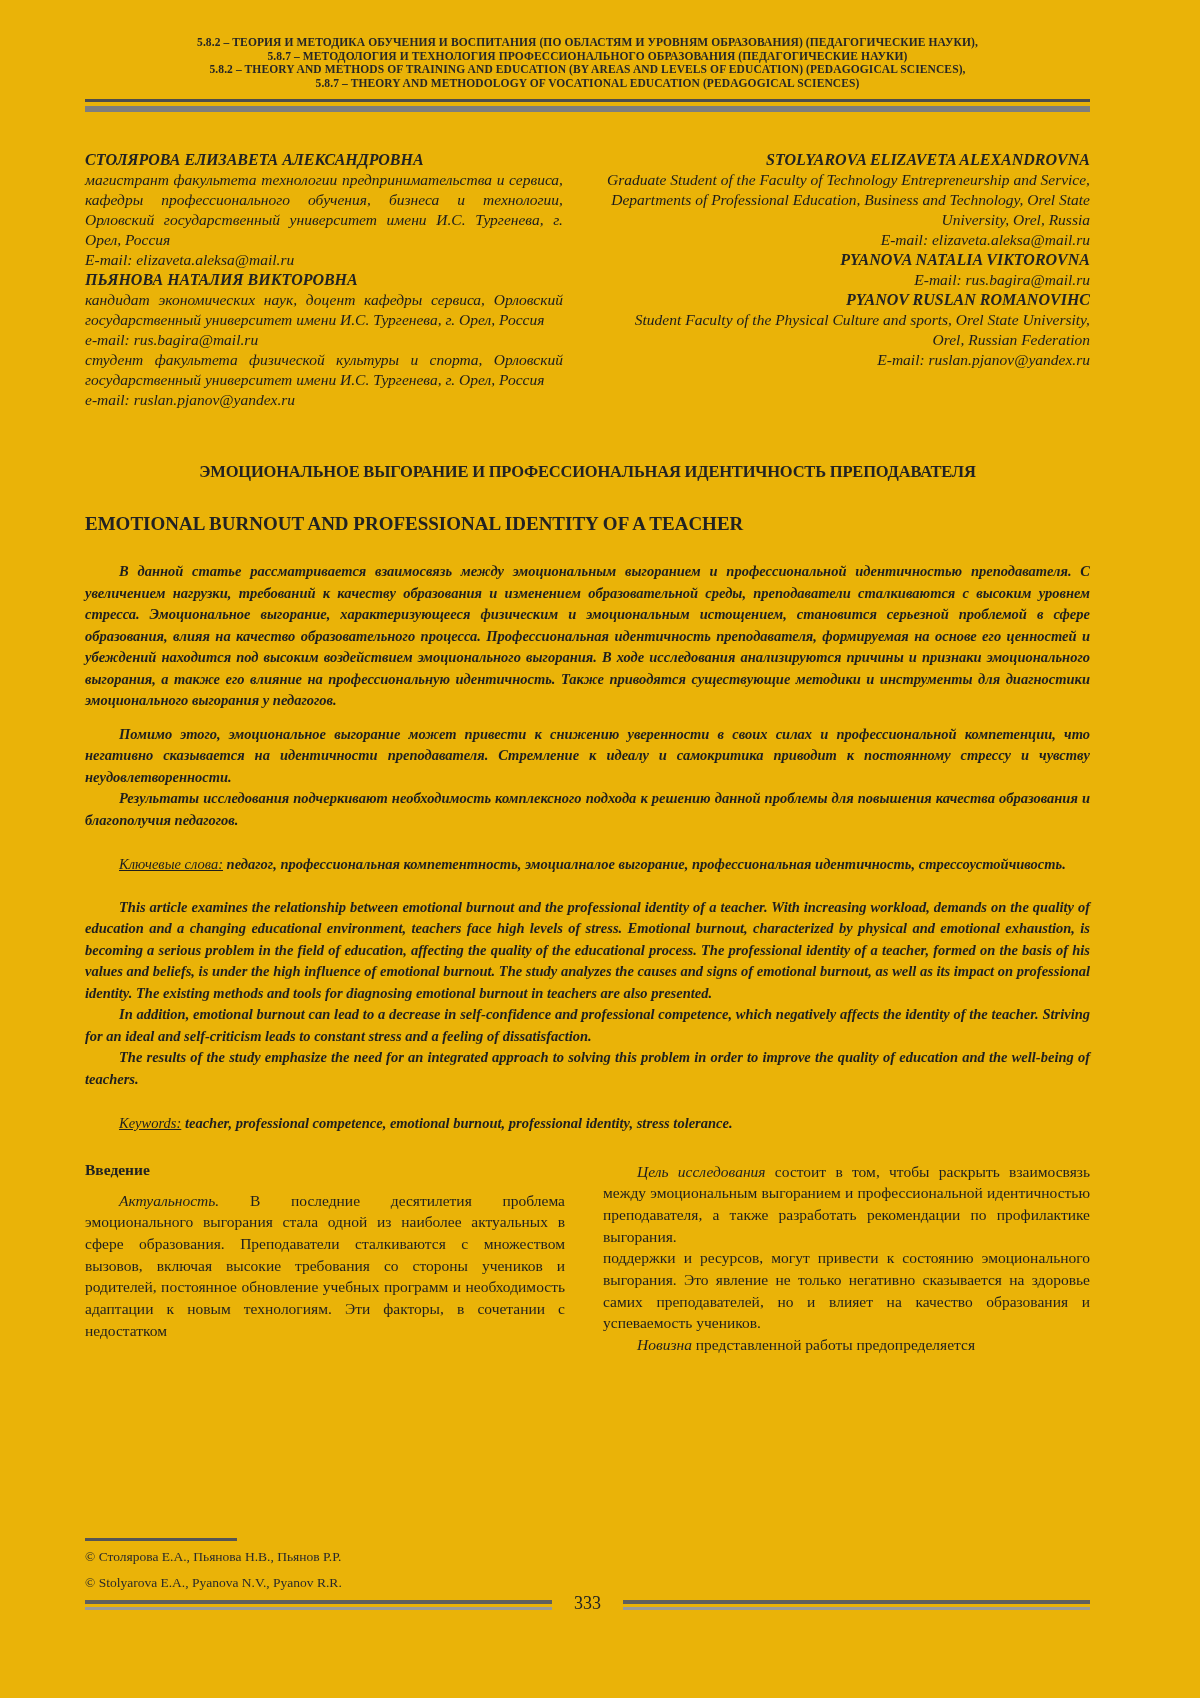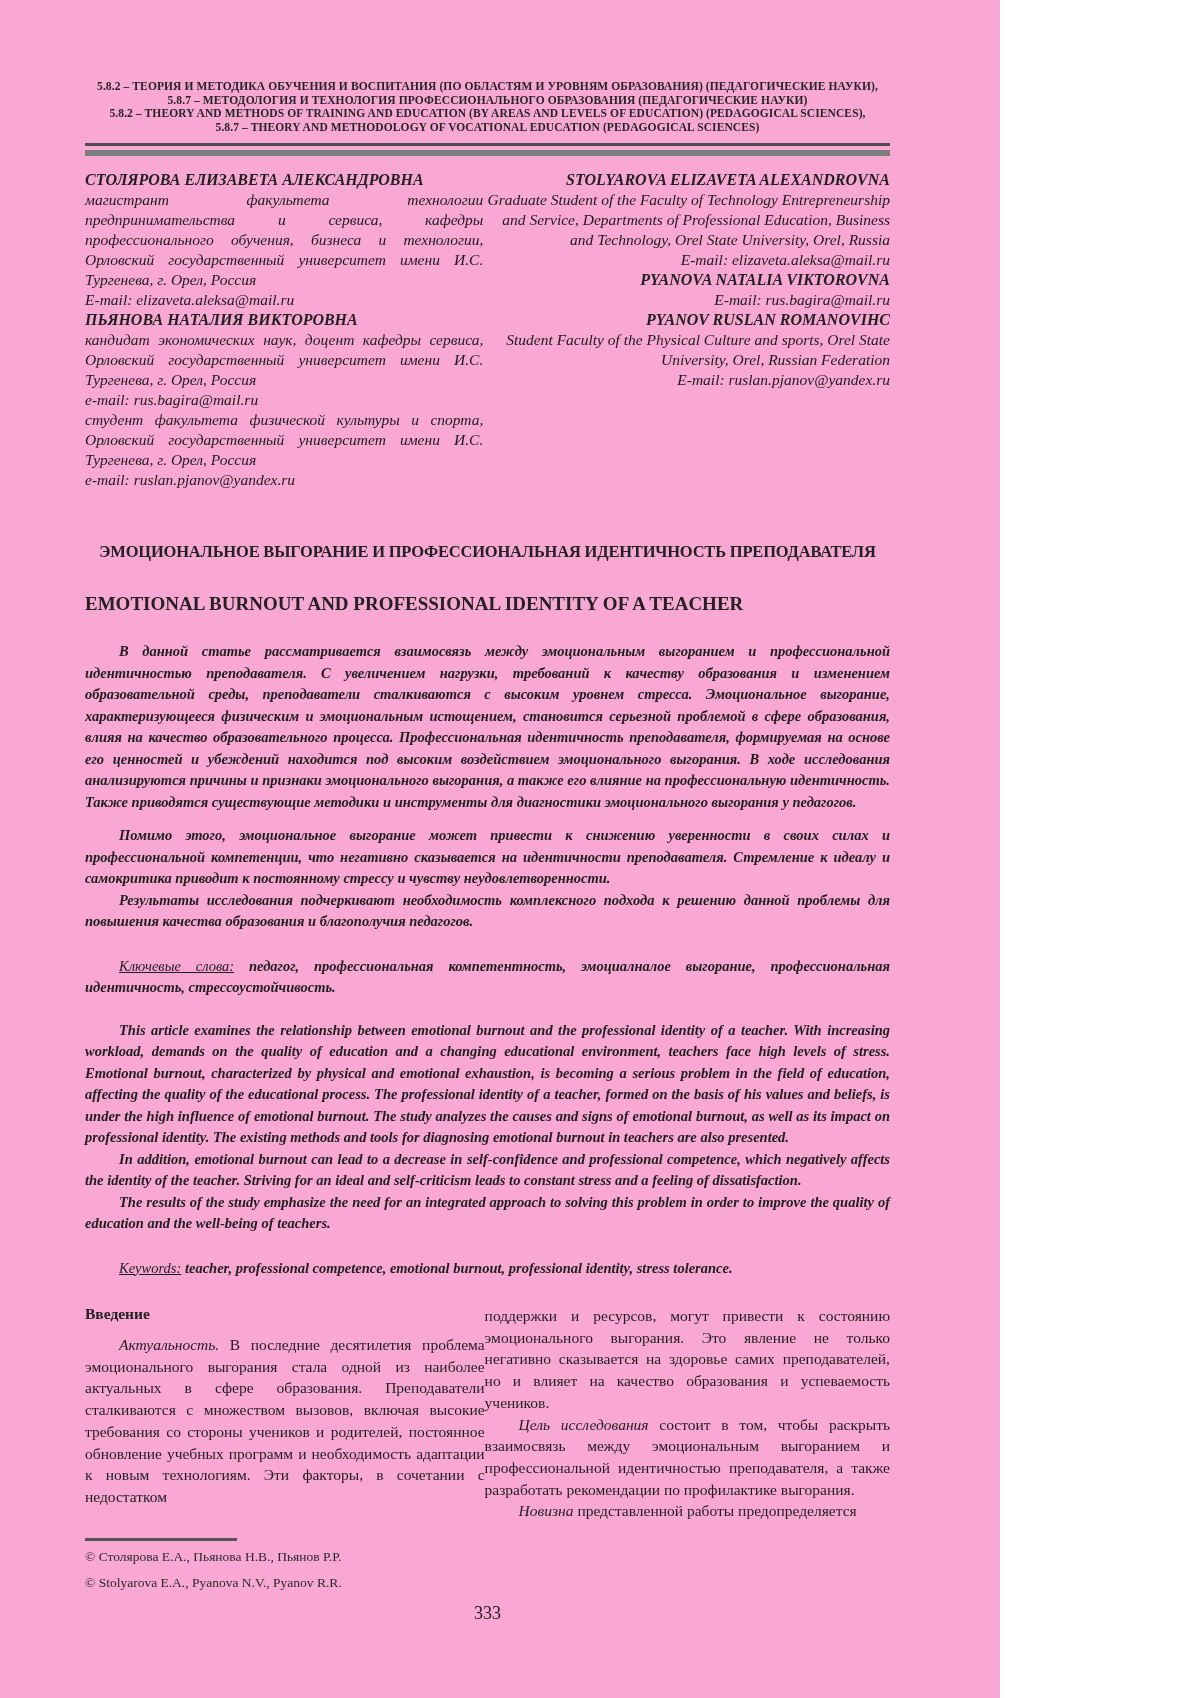--- a/index.html
+++ b/index.html
@@ -1,40 +1,40 @@
 <!DOCTYPE html>
 <html lang="ru"><head>
 <meta charset="utf-8">
 <style>
   html, body { margin: 0; padding: 0; background: #ffffff; }
   .page {
     position: relative;
-    width: 1000px;
+    width: 1200px;
     height: 1698px;
-    background: #f9a8d4;
+    background: #eab308;
     box-sizing: border-box;
-    padding: 80px 110px 0 85px;
+    padding: 36px 110px 0 85px;
     font-family: "Liberation Serif", "DejaVu Serif", serif;
     color: #1c1c1c;
     overflow: hidden;
   }
 
   
   .journal-header { text-align: center; font-weight: bold; font-size: 11.5px; line-height: 13.5px; color: #262626; letter-spacing: 0.1px; }
 
   
   .double-rule { margin-top: 9px; }
   .double-rule .thin  { height: 3px; background: #4d4d4d; }
   .double-rule .thick { height: 6px; background: #7e7e7e; margin-top: 4px; }
 
   
   .udk-doi { display: flex; justify-content: space-between; margin-top: 12px; font-weight: bold; font-size: 17px; color: #2a2a2a; }
 
   
-  .authors { display: flex; justify-content: space-between; margin-top: 14px; }
+  .authors { display: flex; justify-content: space-between; margin-top: 38px; }
   .authors-col { font-style: italic; font-size: 15.5px; line-height: 20px; }
   .authors-col.ru { width: 478px; text-align: justify; }
   .authors-col.en { width: 488px; text-align: right; }
   .author-name { font-weight: bold; font-size: 16px; line-height: 20px; font-style: italic; color: #222; }
 
   
   .title-ru { margin-top: 52px; text-align: center; font-weight: bold; font-size: 16.5px; letter-spacing: -0.2px; color: #222; }
   .title-en { margin-top: 31px; text-align: left; font-weight: bold; font-size: 19px; color: #222; }
 
   
@@ -56,21 +56,21 @@
   .section-heading { text-align: left; font-weight: bold; font-size: 15.5px; margin: 0 0 11px 0; color: #222; }
   .body-par { margin: 0; font-size: 15.5px; line-height: 21.7px; text-align: justify; text-indent: 34px; color: #1f1f1f; }
   .body-par.no-indent { text-indent: 0; }
   .lead { font-style: italic; }
 
   
   .footnote { position: absolute; left: 85px; top: 1538px; }
   .footnote-rule { width: 152px; height: 3px; background: #555; }
   .footnote p { margin: 6px 0 0 0; font-size: 13.5px; line-height: 20px; color: #2a2a2a; }
 
-  .bottom-band { position: absolute; left: 85px; right: 110px; top: 1594px; display: flex; align-items: center; flex-direction: column; }
+  .bottom-band { position: absolute; left: 85px; right: 110px; top: 1594px; display: flex; align-items: center; }
   .band-rule { flex: 1 1 auto; }
   .band-rule .l1 { height: 4px; background: #5f5f5f; }
   .band-rule .l2 { height: 3px; background: #9a9a9a; margin-top: 3px; }
   .page-number { flex: 0 0 auto; padding: 0 22px; font-size: 18px; color: #222; transform: translateY(-1px); }
 </style>
 </head>
 <body>
 
 <div class="page">
 
@@ -132,22 +132,22 @@
   <div class="keywords">
     <p><span class="kw-label">Keywords:</span><span> teacher, professional competence, emotional burnout, professional identity, stress tolerance.</span></p>
   </div>
 
   <div class="columns">
     <div class="col left">
       <h3 class="section-heading">Введение</h3>
       <p class="body-par"><span class="lead">Актуальность.</span><span> В последние десятилетия проблема эмоционального выгорания стала одной из наиболее актуальных в сфере образования. Преподаватели сталкиваются с множеством вызовов, включая высокие требования со стороны учеников и родителей, постоянное обновление учебных программ и необходимость адаптации к новым технологиям. Эти факторы, в сочетании с недостатком</span></p>
     </div>
     <div class="col right">
+      <p class="body-par"><span class="lead">Цель исследования</span><span> состоит в том, чтобы раскрыть взаимосвязь между эмоциональным выгоранием и профессиональной идентичностью преподавателя, а также разработать рекомендации по профилактике выгорания.</span></p>
       <p class="body-par no-indent">поддержки и ресурсов, могут привести к состоянию эмоционального выгорания. Это явление не только негативно сказывается на здоровье самих преподавателей, но и влияет на качество образования и успеваемость учеников.</p>
-      <p class="body-par"><span class="lead">Цель исследования</span><span> состоит в том, чтобы раскрыть взаимосвязь между эмоциональным выгоранием и профессиональной идентичностью преподавателя, а также разработать рекомендации по профилактике выгорания.</span></p>
       <p class="body-par"><span class="lead">Новизна</span><span> представленной работы предопределяется</span></p>
     </div>
   </div>
 
   <div class="footnote">
     <div class="footnote-rule"></div>
     <p>© Столярова Е.А., Пьянова Н.В., Пьянов Р.Р.</p>
     <p>© Stolyarova E.A., Pyanova N.V., Pyanov R.R.</p>
   </div>
 

